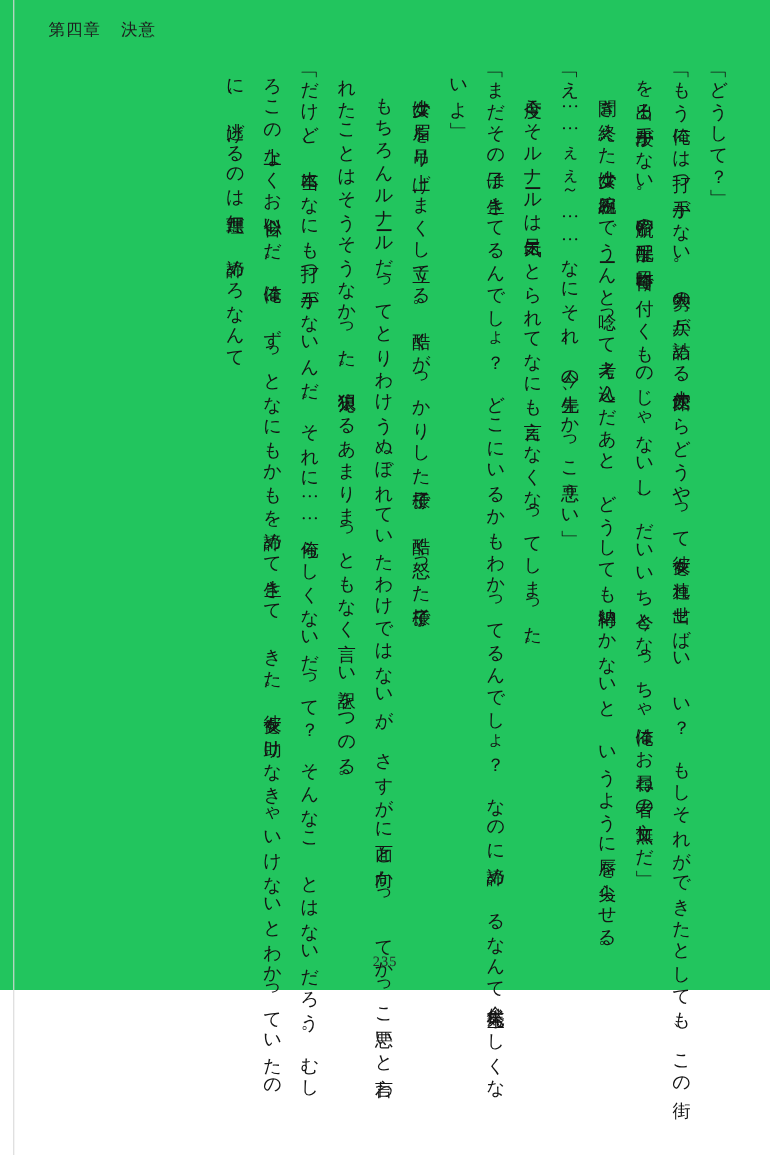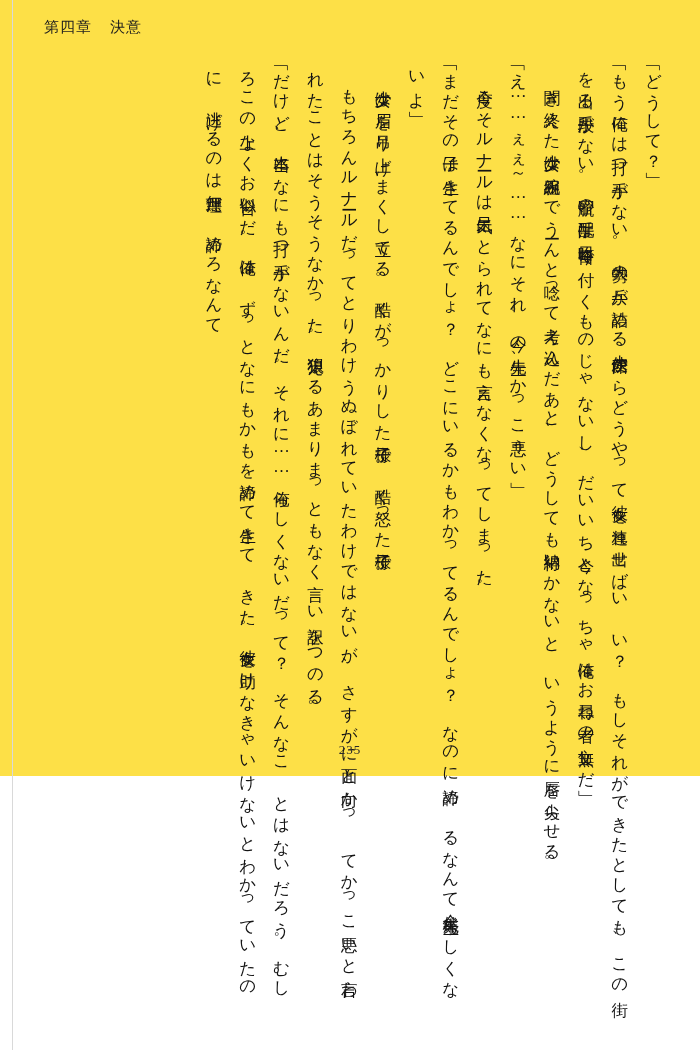--- a/index.html
+++ b/index.html
@@ -12,23 +12,23 @@
     height: 1050px;
     font-family: "Liberation Serif", "DejaVu Serif", serif;
     color: #1a1a1a;
     position: relative;
     overflow: hidden;
   }
 
   #page {
     position: relative;
     width: 700px;
-    height: 776px;
+    height: 900px;
     box-sizing: border-box;
-    background: #fde047;
+    background: #22c55e;
   }
 
   
   .page-edge {
     position: absolute;
     left: 12px;
     top: 0;
     width: 1px;
     height: 1050px;
     background: #d9d9d9;

